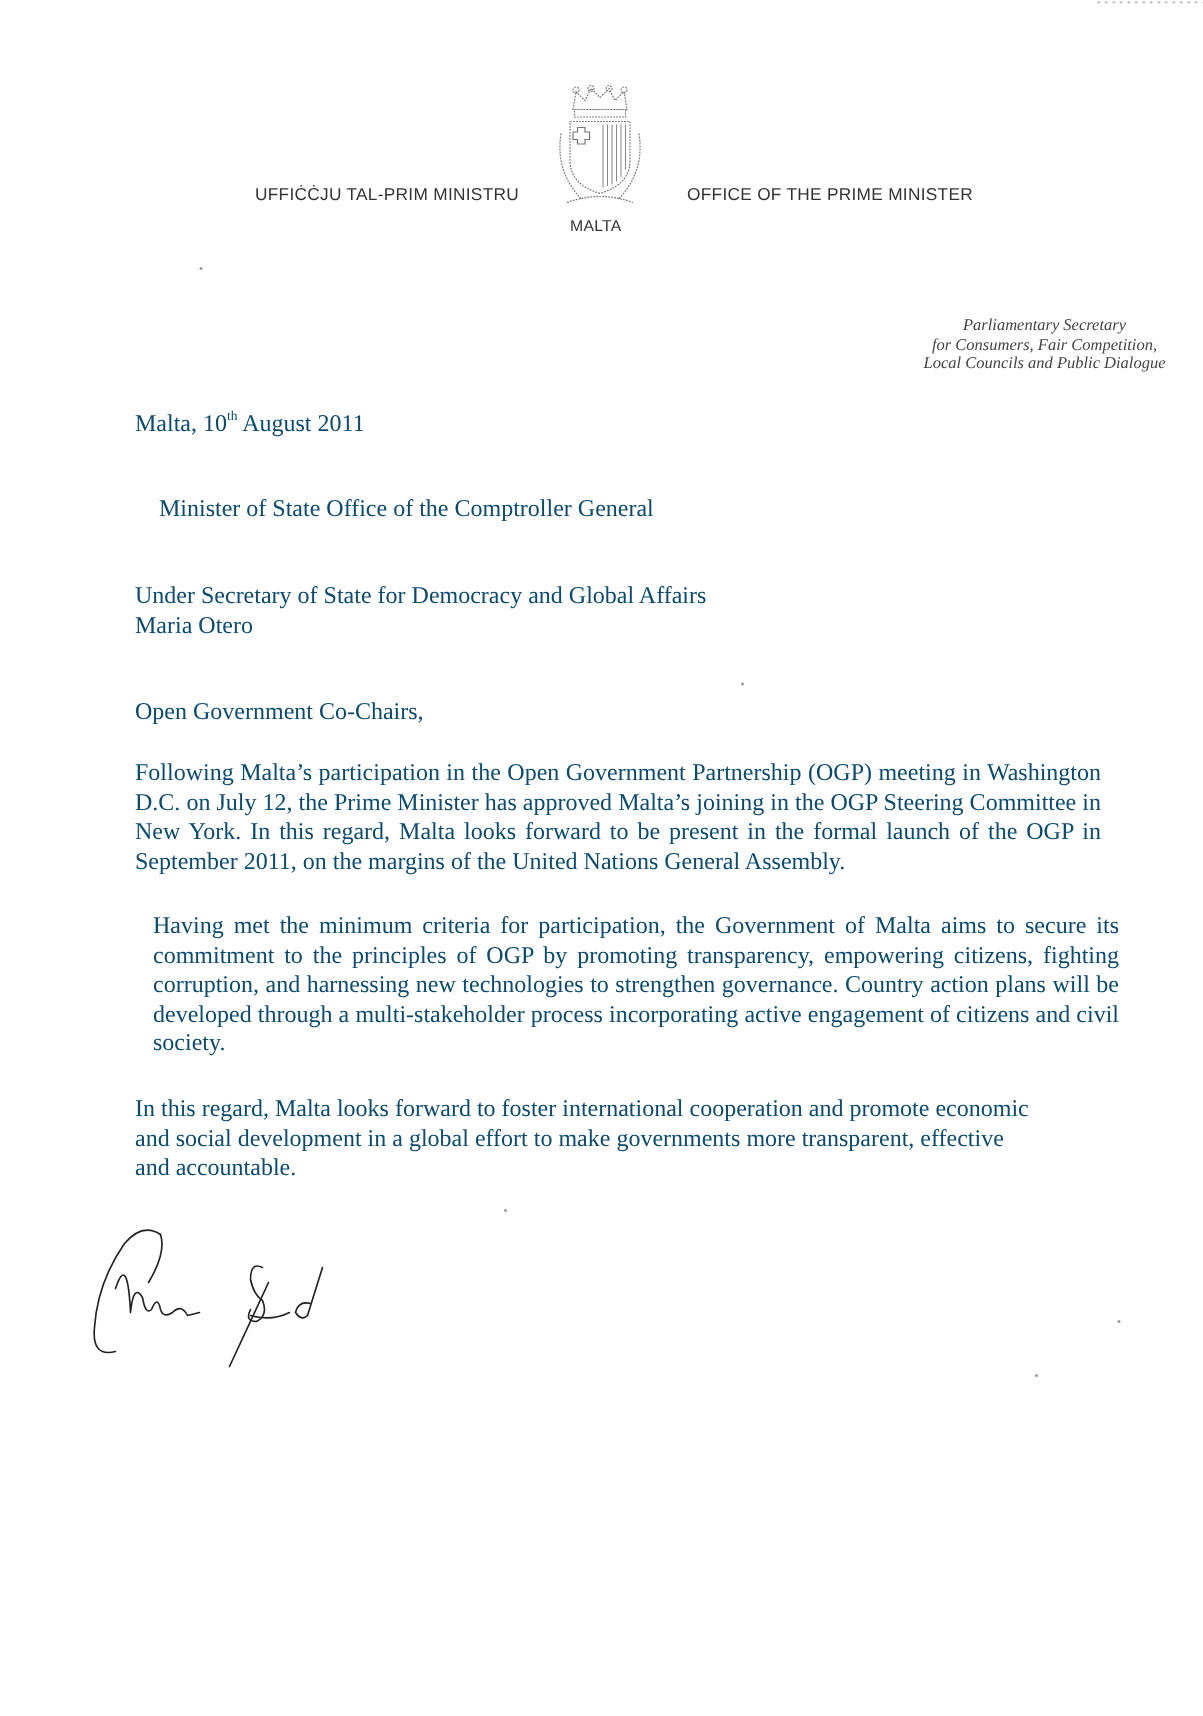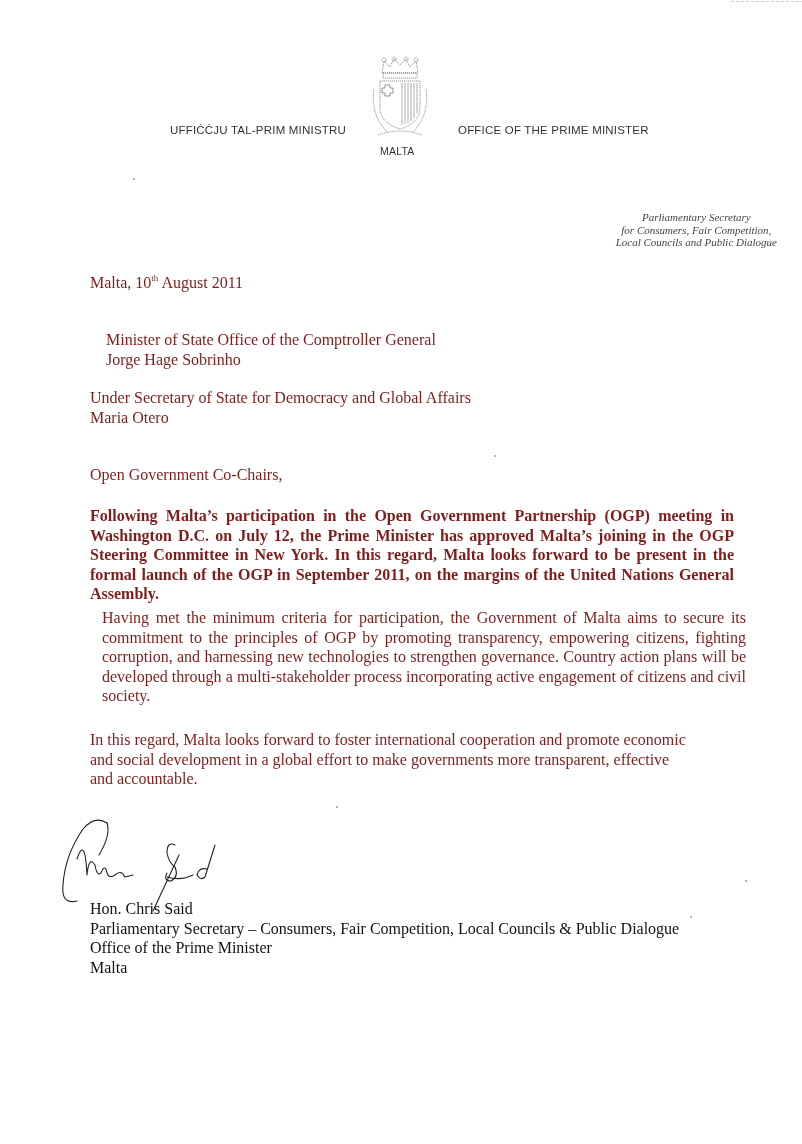--- a/index.html
+++ b/index.html
@@ -54,28 +54,28 @@
     }
     .sub-left { left: 62px; top: 211px; }
     .sub-right { right: 72px; top: 211px; text-align: center; }
     .body-text {
       position: absolute;
       left: 90px;
       width: 644px;
       font-family: "Liberation Serif", serif;
       font-size: 16px;
       line-height: 19.5px;
-      color: #7f1d1d;
+      color: #0c4a6e;
     }
     .date { top: 273px; }
     .date sup { font-size: 9px; vertical-align: 7px; line-height: 0; }
     .addr1 { top: 330px; margin-left: 16px; }
     .addr2 { top: 388px; }
     .salutation { top: 465px; }
-    .para1 { top: 506px; text-align: justify; font-weight: bold; }
+    .para1 { top: 506px; text-align: justify; }
     .para2 { top: 608px; text-align: justify; margin-left: 12px; }
     .para3 { top: 730px; }
     .block-line { display: block; }
     .signature {
       position: absolute;
       left: 55px; top: 815px;
       width: 190px; height: 105px;
     }
     .sig-block {
       position: absolute;
@@ -138,21 +138,20 @@
     <span class="block-line">for Consumers, Fair Competition,</span>
     <span class="block-line">Local Councils and Public Dialogue</span>
   </div>
 
   <div class="body-text date">
     <span>Malta, 10</span><sup>th</sup><span> August 2011</span>
   </div>
 
   <div class="body-text addr1">
     <span class="block-line">Minister of State Office of the Comptroller General</span>
-    <span class="block-line">Jorge Hage Sobrinho</span>
   </div>
   <div class="body-text addr2">
     <span class="block-line">Under Secretary of State for Democracy and Global Affairs</span>
     <span class="block-line">Maria Otero</span>
   </div>
 
   <div class="body-text salutation">Open Government Co-Chairs,</div>
 
   <div class="body-text para1">Following Malta’s participation in the Open Government Partnership (OGP) meeting in Washington D.C.  on July 12, the Prime Minister has approved Malta’s joining in the OGP Steering Committee in New York. In this regard, Malta looks forward to be present in the formal launch of the OGP in September 2011, on the margins of the United Nations General Assembly.</div>
   <div class="body-text para2">Having met the minimum criteria for participation, the Government of Malta aims to secure its commitment to the principles of OGP by promoting transparency, empowering citizens, fighting corruption, and harnessing new technologies to strengthen governance. Country action plans will be developed through a multi-stakeholder process incorporating active engagement of citizens and civil society.</div>
@@ -172,25 +171,19 @@
 
       <path d="M120 30 Q112 26 112 38 Q114 48 120 52 Q124 62 116 66 Q108 66 112 58"></path>
 
       <path d="M124 40 L98 96"></path>
 
       <path d="M112 62 Q126 66 138 60"></path>
       <path d="M160 30 L150 62 Q146 66 142 60 Q144 52 152 54"></path>
     </g>
   </svg>
 
-  <div class="sig-block">
-    <span class="block-line">Hon. Chris Said</span>
-    <span class="block-line">Parliamentary Secretary – Consumers, Fair Competition, Local Councils &amp; Public Dialogue</span>
-    <span class="block-line">Office of the Prime Minister</span>
-    <span class="block-line">Malta</span>
-  </div>
 
   <div class="speck" style="left:133px;top:178px;"></div>
   <div class="speck" style="left:494px;top:455px;"></div>
   <div class="speck" style="left:336px;top:806px;"></div>
   <div class="speck" style="left:745px;top:880px;"></div>
   <div class="speck" style="left:690px;top:916px;"></div>
 </div>
 
 </body></html>

